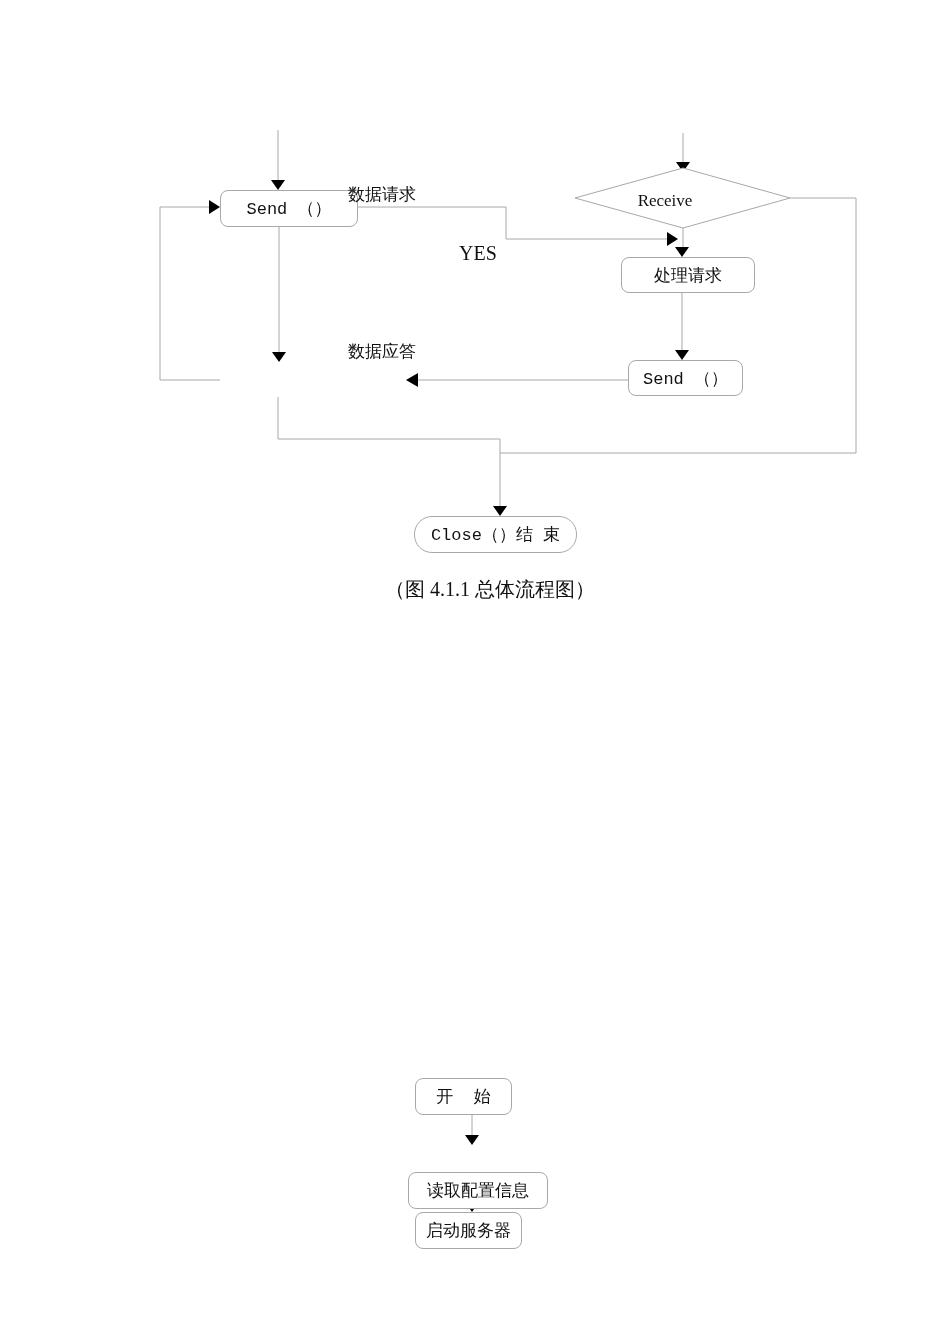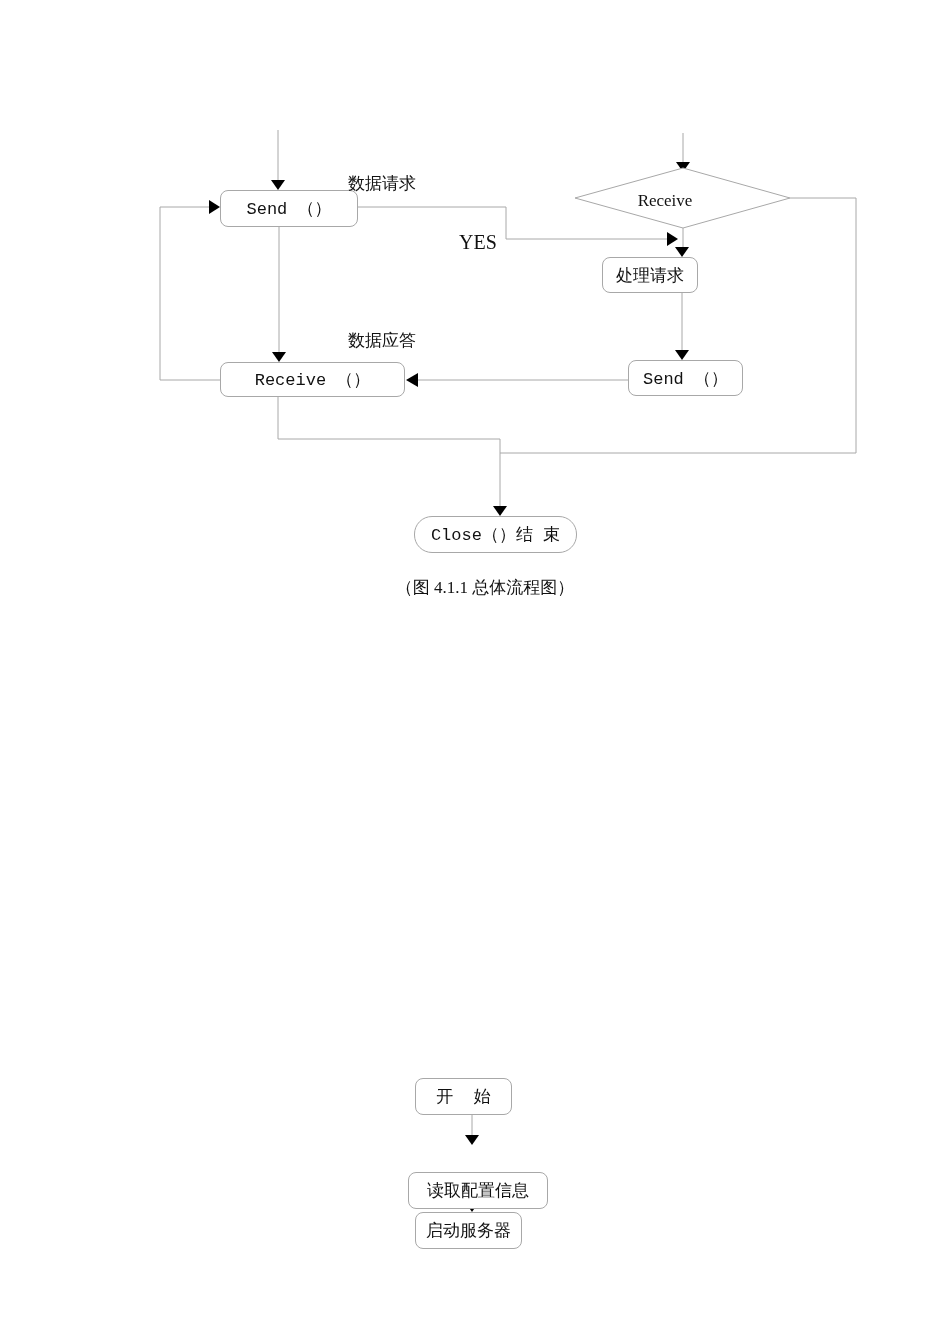--- a/index.html
+++ b/index.html
@@ -37,32 +37,33 @@
     justify-content:center;
     font-size:17px;
     white-space:pre;
     box-sizing:border-box;
     font-family:Liberation Mono, monospace;
   }
   .floating-label{
     position:absolute;
     font-size:17px;
     white-space:pre;
+    margin-top:11px;
   }
   .diamond-label{
     position:absolute;
     left:600px;top:190px;width:130px;height:22px;
     display:flex;align-items:center;justify-content:center;
     font-size:17px;
   }
   .caption{
     position:absolute;
     left:385px;top:576px;width:200px;
     text-align:center;
-    font-size:17px;
+    font-size:20px;
     white-space:pre;
   }
   svg path{
     stroke:var(--line-color);
     stroke-width:1;
     fill:none;
   }
   svg polygon.arrowhead{
     fill:var(--arrow-color);
     stroke:none;
@@ -114,25 +115,24 @@
     <path d="M472,1115 V1135"></path>
     <polygon class="arrowhead" points="465,1135 479,1135 472,1145"></polygon>
     <path d="M472,1182 V1202"></path>
     <polygon class="arrowhead" points="465,1202 479,1202 472,1212"></polygon>
   </svg>
 
   <div class="node" style="left:220px;top:190px;width:138px;height:37px;">Send （）</div>
 
   <div class="diamond-label">Receive</div>
 
-  <div class="node" style="left:602px;top:257px;width:96px;height:36px;">处理请求</div>
+  <div class="node" style="left:621px;top:257px;width:134px;height:36px;">处理请求</div>
 
   <div class="node" style="left:628px;top:360px;width:115px;height:36px;">Send （）</div>
 
-  <div class="node" style="left:220px;top:362px;width:185px;height:35px;">Receive （）</div>
 
   <div class="node" style="left:414px;top:516px;width:163px;height:37px;border-radius:18px;">Close（）结 束</div>
 
   <div class="floating-label" style="left:348px;top:172px;">数据请求</div>
 
   <div class="floating-label" style="left:459px;top:231px;font-size:20px;">YES</div>
 
   <div class="floating-label" style="left:348px;top:329px;">数据应答</div>
 
   <div class="caption">（图 4.1.1 总体流程图）</div>

